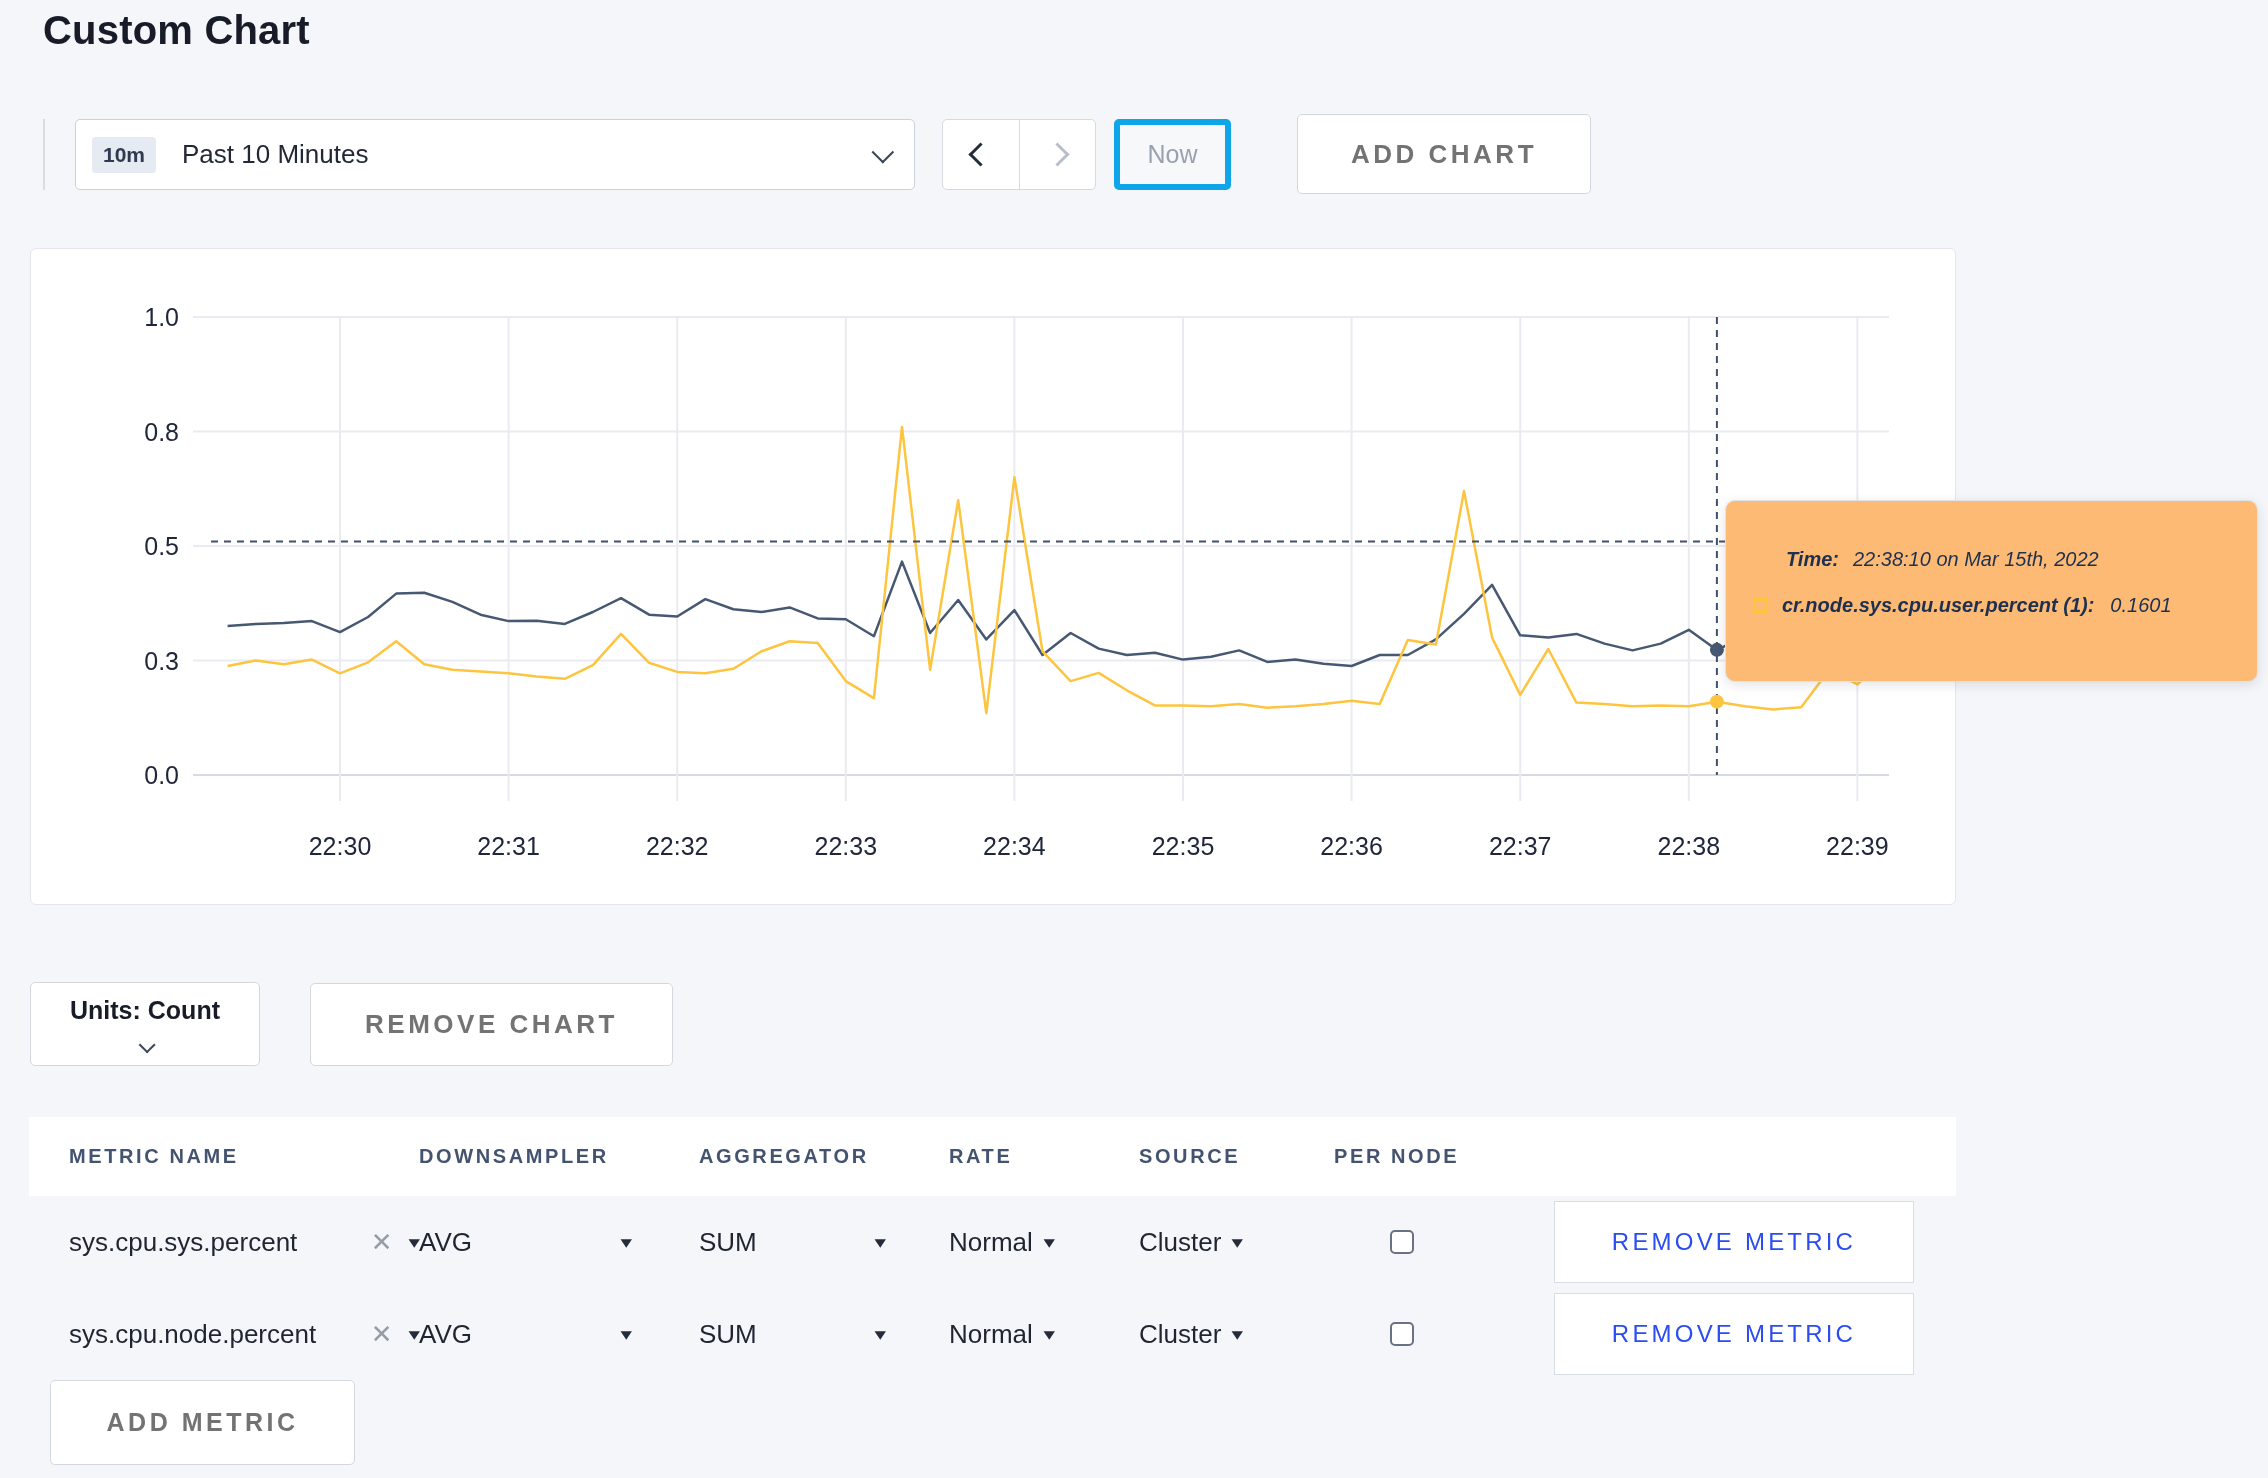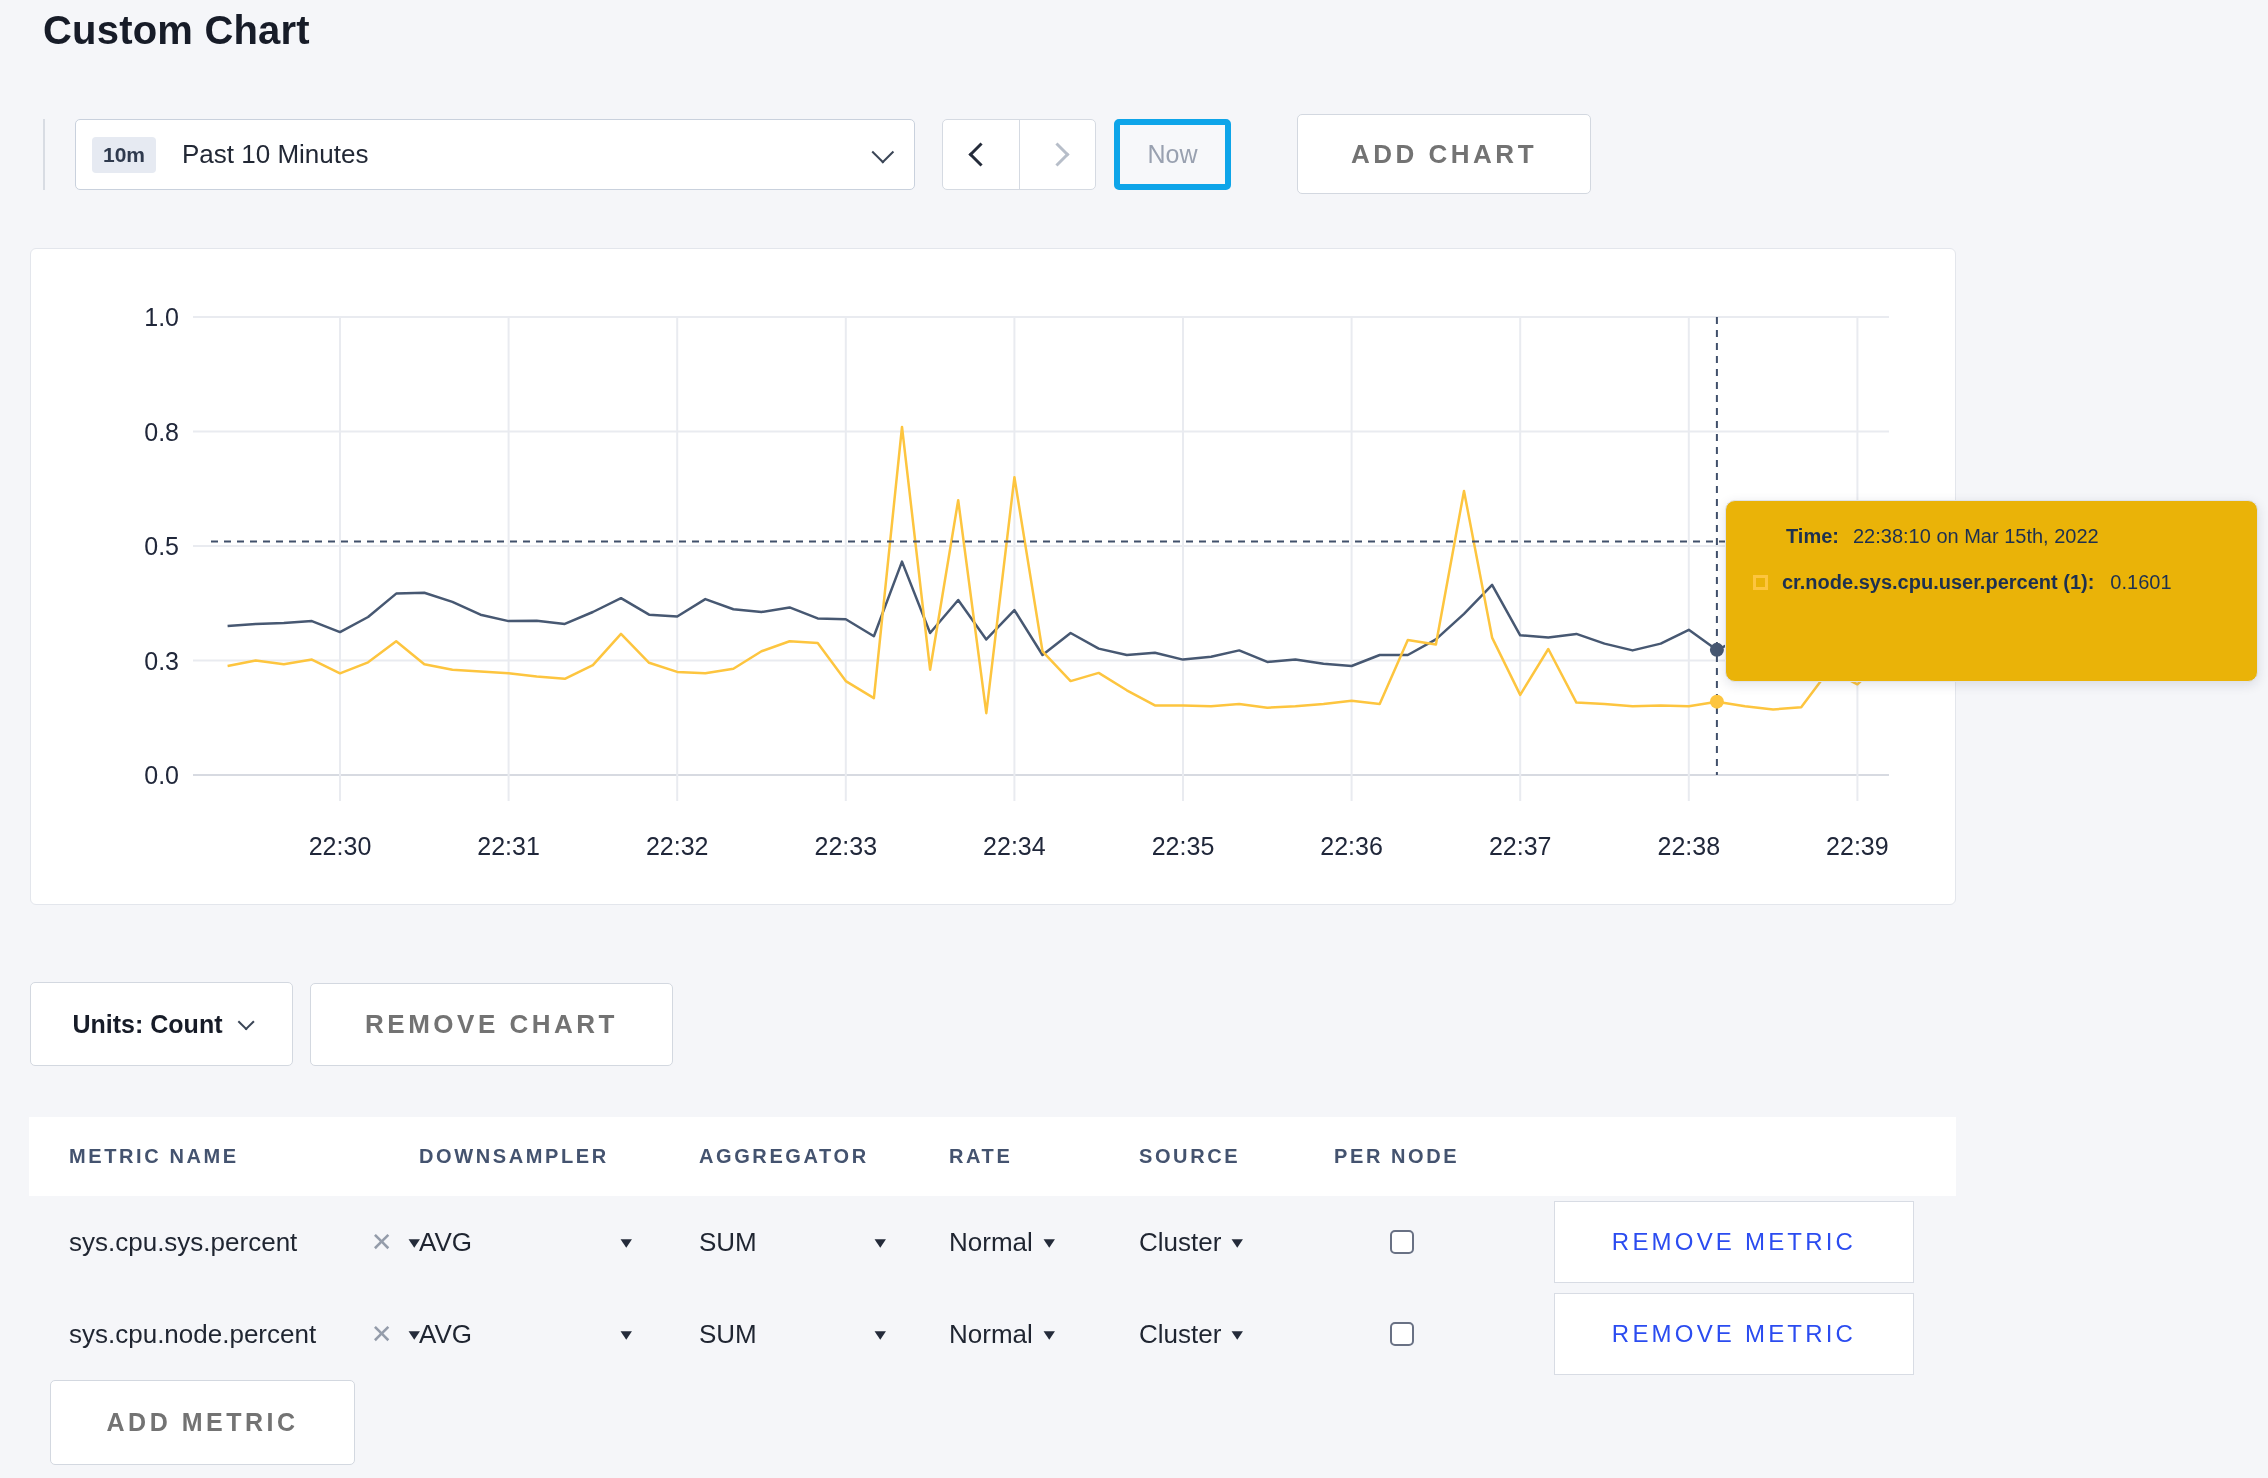--- a/index.html
+++ b/index.html
@@ -63,37 +63,37 @@
   
   .chart-card {
     left:30px; top:248px; width:1926px; height:657px;
     background:#fff; border:1px solid #e3e6ec; border-radius:6px;
   }
   .chart-card svg { position:absolute; left:0; top:0; }
 
   
   .chart-tooltip {
     left:1725px; top:500px; width:533px; height:182px;
-    background:#eab308; border:1px solid #dfe3ea; border-radius:10px;
+    background:#fdba74; border:1px solid #dfe3ea; border-radius:10px;
     box-shadow:0 3px 12px rgba(25,35,65,.12);
-    z-index:30; padding:12px 20px 0 27px;
-    font-size:20px; color:#1d3050;
+    z-index:30; padding:35px 20px 0 27px;
+    font-size:20px; color:#1d3050;font-style:italic;
   }
   .tt-row { display:flex; align-items:center; height:46px; }
   .tt-time-label { font-weight:700; margin-left:33px; margin-right:14px; }
   .tt-square { width:15px; height:15px; border-width:3px; border-style:solid; margin-right:14px; flex:none; }
   .tt-metric { font-weight:700; margin-right:16px; }
   .tt-value { font-weight:400; }
 
   
   .units-box {
-    left:30px; top:982px; width:263px; height:84px;
+    left:30px; top:982px; width:230px; height:84px;
     background:#fff; border:1px solid #d3d8e0; border-radius:5px;
     display:flex; align-items:center; justify-content:center; gap:16px;
-    font-size:25px; font-weight:700; color:#171c28; cursor:pointer;
+    font-size:25px; font-weight:700; color:#171c28; cursor:pointer;flex-direction:column;
   }
   .units-chev {
     width:12px; height:12px; border-right:2.5px solid #3a4556; border-bottom:2.5px solid #3a4556;
     transform:rotate(45deg) translateY(-3px);
   }
   .remove-chart { left:310px; top:983px; width:363px; height:83px; font-size:26px; }
 
   
   .table-header-band {
     left:29px; top:1117px; width:1927px; height:79px; background:#fff;

